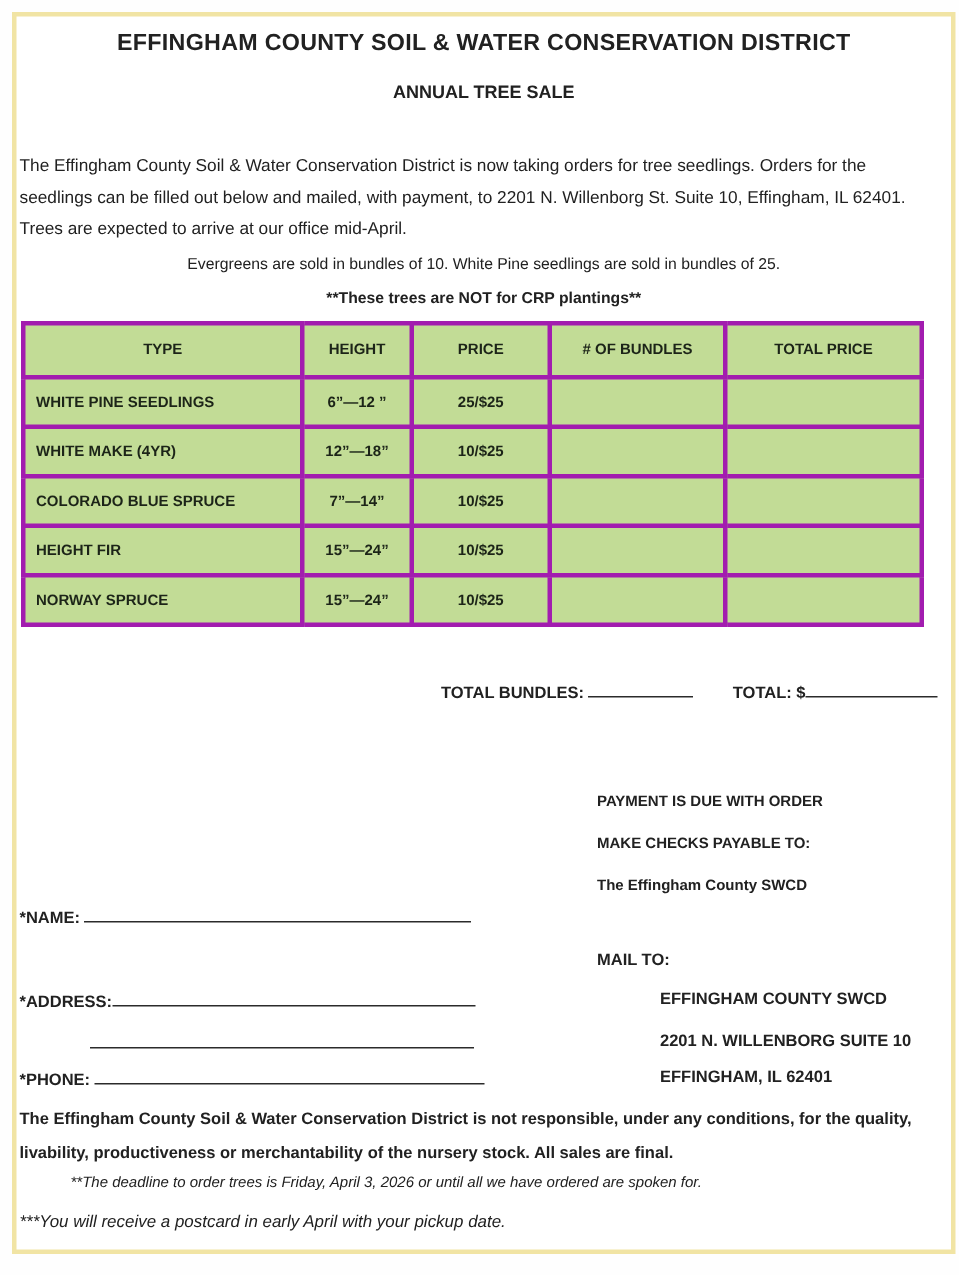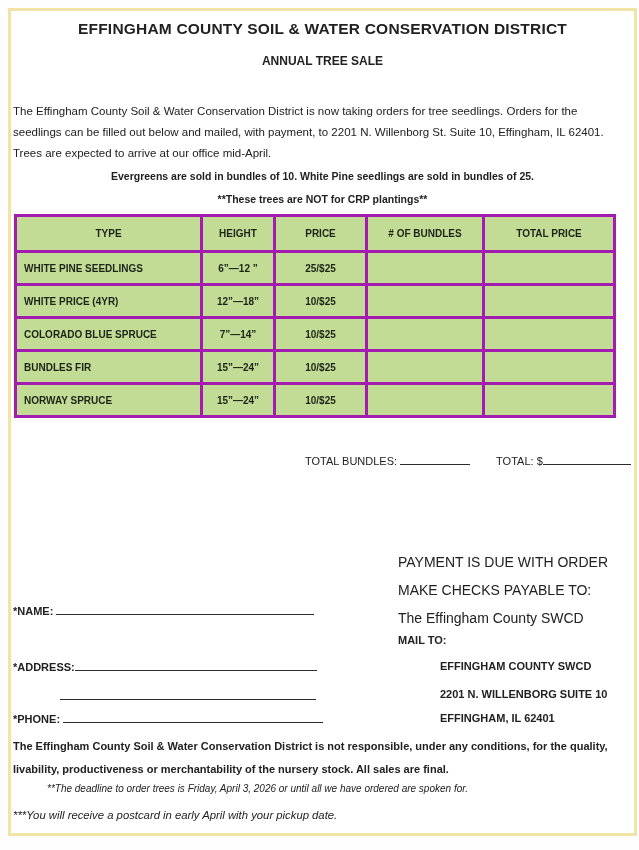--- a/index.html
+++ b/index.html
@@ -36,21 +36,21 @@
     font-size: 12px;
     font-weight: 700;
   }
   .intro {
     top: 90px;
     left: 2px;
     width: 612px;
     font-size: 11.5px;
     line-height: 21px;
   }
-  .note-line1 { top: 159px; font-size: 10.5px; font-weight: 700; text-align: center; }
+  .note-line1 { top: 159px; font-size: 10.5px; font-weight: 400; text-align: center; }
   .note-line2 { top: 182px; font-size: 10.5px; font-weight: 700; }
 
   table.order {
     position: absolute;
     top: 203px;
     left: 3px;
     border-collapse: collapse;
     border: 2px solid #3d443a;
     table-layout: fixed;
     width: 599px;
@@ -72,22 +72,22 @@
   .col-price  { width: 92px; }
   .col-bund   { width: 117px; }
   .col-total  { width: 131px; }
 
   .blank {
     display: inline-block;
     border-bottom: 1.4px solid #2b2b2b;
     height: 12px;
     vertical-align: baseline;
   }
-  .totals-row { top: 441px; left: 294px; font-size: 11px; font-weight: 400; }
-  .payment-block { top: 510px; left: 387px; font-size: 14px; font-weight: 400; line-height: 28px; margin-top: 27px; }
+  .totals-row { top: 441px; left: 283px; font-size: 11px; font-weight: 700; }
+  .payment-block { top: 510px; left: 387px; font-size: 10px; font-weight: 700; line-height: 28px; }
   .label-bold { font-size: 11px; font-weight: 700; }
   .row-name    { top: 591px; left: 2px; }
   .row-mailto  { top: 623px; left: 387px; }
   .row-address { top: 647px; left: 2px; }
   .row-addr2   { top: 675px; left: 2px; }
   .row-phone   { top: 699px; left: 2px; }
   .mail-line1  { top: 649px; left: 429px; }
   .mail-line2  { top: 677px; left: 429px; }
   .mail-line3  { top: 701px; left: 429px; }
   .disclaimer {
@@ -127,35 +127,35 @@
       <th>TOTAL PRICE</th>
     </tr>
     <tr>
       <td class="cell-type">WHITE PINE SEEDLINGS</td>
       <td>6”—12 ”</td>
       <td>25/$25</td>
       <td></td>
       <td></td>
     </tr>
     <tr>
-      <td class="cell-type">WHITE PRICE (4YR)</td>
+      <td class="cell-type">WHITE MAKE (4YR)</td>
       <td>12”—18”</td>
       <td>10/$25</td>
       <td></td>
       <td></td>
     </tr>
     <tr>
       <td class="cell-type">COLORADO BLUE SPRUCE</td>
       <td>7”—14”</td>
       <td>10/$25</td>
       <td></td>
       <td></td>
     </tr>
     <tr>
-      <td class="cell-type">BUNDLES FIR</td>
+      <td class="cell-type">HEIGHT FIR</td>
       <td>15”—24”</td>
       <td>10/$25</td>
       <td></td>
       <td></td>
     </tr>
     <tr>
       <td class="cell-type">NORWAY SPRUCE</td>
       <td>15”—24”</td>
       <td>10/$25</td>
       <td></td>

